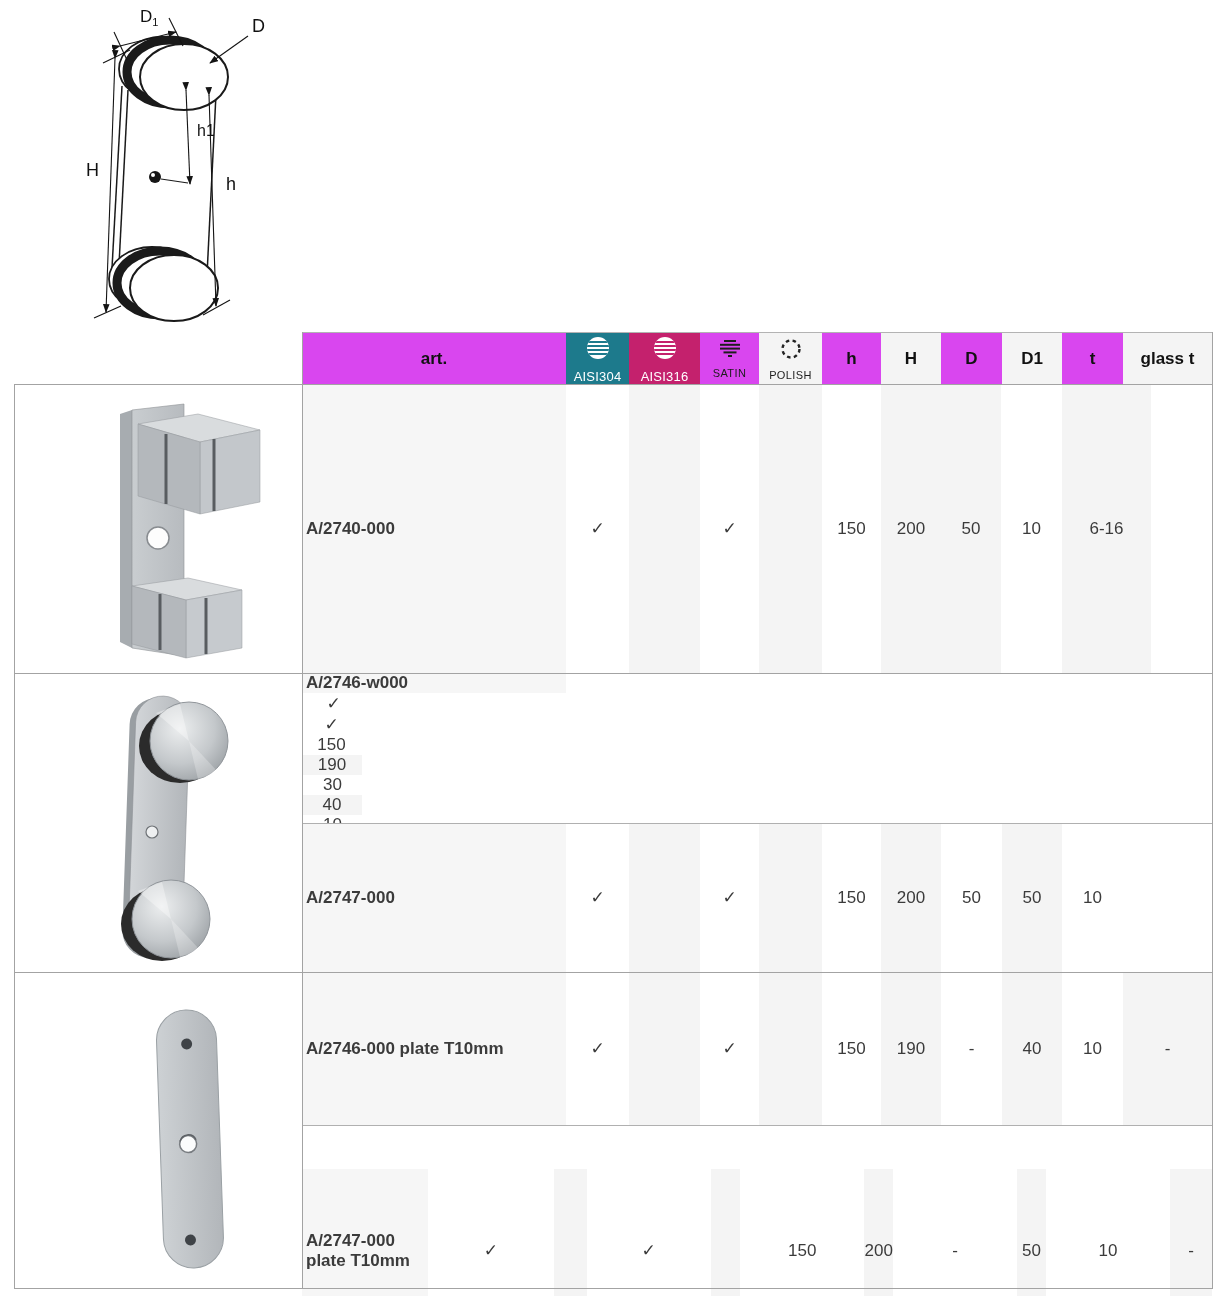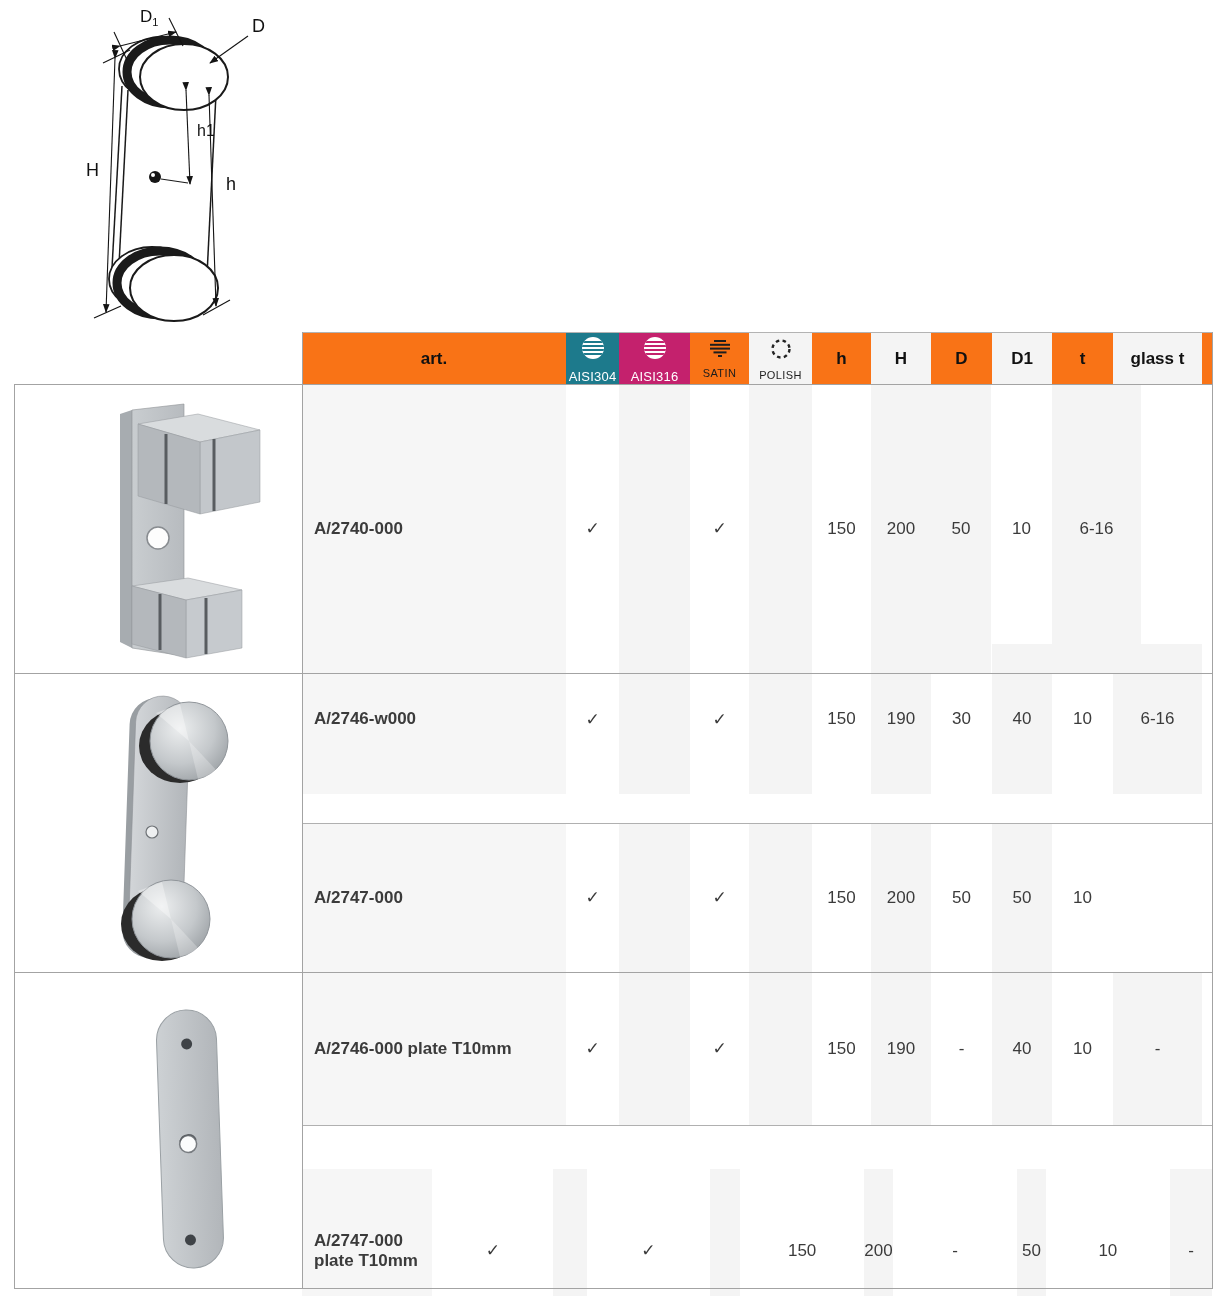--- a/index.html
+++ b/index.html
@@ -3,38 +3,38 @@
 <meta charset="utf-8">
 <style>
   html,body{margin:0;padding:0;background:#ffffff;}
   .sheet{
     position:relative;width:1214px;height:1296px;background:#ffffff;
     font-family:"Liberation Sans","DejaVu Sans",sans-serif;color:#1c1c1c;overflow:hidden;
   }
   
   .hrow,.trow{position:absolute;left:302px;width:910px;display:flex;}
   .c{display:flex;align-items:center;justify-content:center;height:100%;box-sizing:border-box;}
-  .w-art{width:264px}.w-a304{width:53px}.w-a316{width:71px}.w-satin{width:59px}
+  .w-art{width:264px}.w-a304{width:63px}.w-a316{width:71px}.w-satin{width:59px}
   .w-polish{width:63px}.w-h{width:59px}.w-H{width:60px}.w-D{width:61px}
   .w-D1{width:60px}.w-t{width:61px}.w-gt{width:89px}
   .bg-g{background:#f4f4f4}
   .bg-art{background:#f6f6f6}
   
-  .hrow{top:332px;height:52px;background:#f97316;border-top:1px solid #b3b3b3;}
+  .hrow{top:332px;height:52px;background:#d946ef;border-top:1px solid #b3b3b3;}
   .hcell{flex-direction:column;justify-content:center;gap:3px;}
   .dim-label{font-weight:700;font-size:17px;color:#111;}
   .art-head{font-weight:700;font-size:17px;color:#111;}
   .badge{color:#ffffff;}
   .badge-304{background:#1d7a8c;}
   .badge-316{background:#c4216d;text-align:right;}
   .badge .lbl{font-size:13px;letter-spacing:.2px;margin-top:1px;}
   .finish .lbl{font-size:11px;color:#1d1d1d;letter-spacing:.4px;margin-top:2px;}
   
   .trow .c{font-size:17px;color:#3b3b3b;}
-  .cell-art{justify-content:flex-start;padding-left:12px;font-weight:700;font-size:17px;color:#131313;}
+  .cell-art{justify-content:flex-start;padding-left:4px;font-weight:700;font-size:17px;color:#131313;}
   .chk{font-size:19px;color:#1a1a1a;}
   
   .bline{position:absolute;background:#a3a3a3;}
   .bline.light{background:#b0b0b0;}
   
   .imgbox{position:absolute;}
   svg text{font-family:"Liberation Sans","DejaVu Sans",sans-serif;}
 </style>
 </head>
 <body>
@@ -185,21 +185,21 @@
     <div class="c w-a316 bg-g chk"></div>
     <div class="c w-satin chk">✓</div>
     <div class="c w-polish bg-g chk"></div>
     <div class="c w-h">150</div>
     <div class="c w-H bg-g">200</div>
     <div class="c w-D1 bg-g">50</div>
     <div class="c w-t">10</div>
     <div class="c w-gt bg-g">6-16</div>
   </div>
 
-  <div class="trow" style="top:644px;height:150px;">
+  <div class="trow" style="top:673px;height:150px;flex-direction:column;">
     <div class="c cell-art w-art bg-art">
         <span>A/2746-w000</span>
       </div>
     <div class="c w-a304 chk">✓</div>
     <div class="c w-a316 bg-g chk"></div>
     <div class="c w-satin chk">✓</div>
     <div class="c w-polish bg-g chk"></div>
     <div class="c w-h">150</div>
     <div class="c w-H bg-g">190</div>
     <div class="c w-D">30</div>

